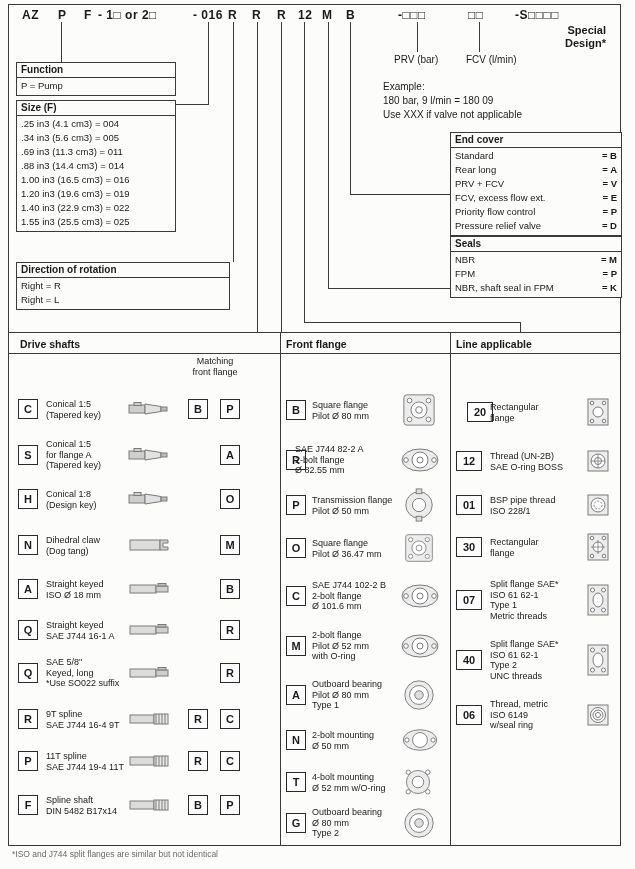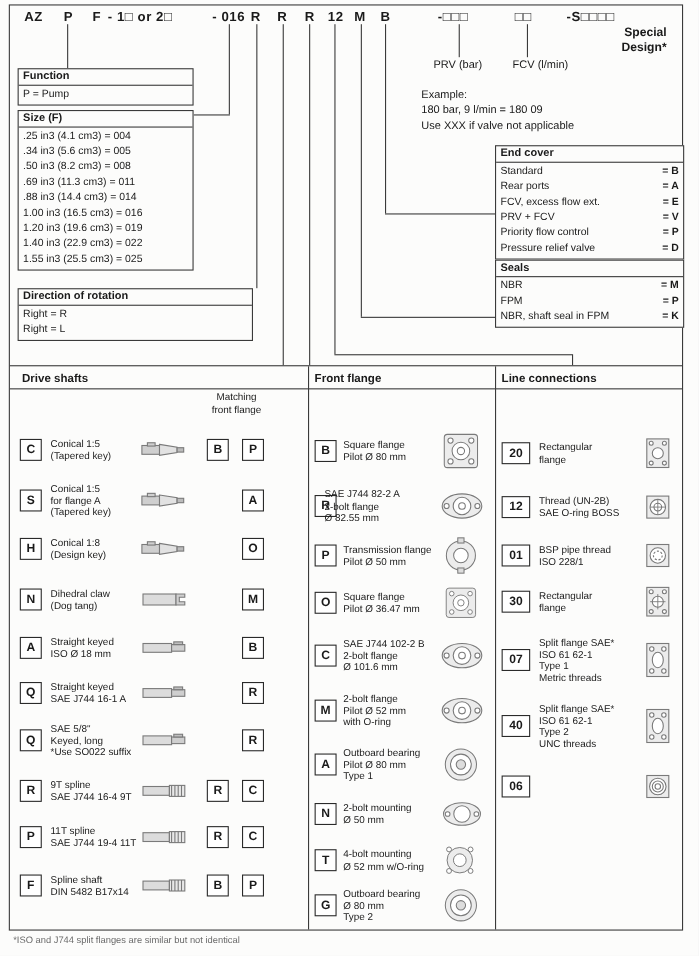--- a/index.html
+++ b/index.html
@@ -77,21 +77,20 @@
 
   <div class="databox" style="left:16px;top:62px;width:160px">
     <div class="bt">Function</div>
     <div class="br">P = Pump</div>
   </div>
 
   <div class="databox" style="left:16px;top:100px;width:160px">
     <div class="bt">Size (F)</div>
     <div class="br">.25 in3 (4.1 cm3) = 004</div>
     <div class="br">.34 in3 (5.6 cm3) = 005</div>
-    <div class="br">.50 in3 (8.2 cm3) = 008</div>
     <div class="br">.69 in3 (11.3 cm3) = 011</div>
     <div class="br">.88 in3 (14.4 cm3) = 014</div>
     <div class="br">1.00 in3 (16.5 cm3) = 016</div>
     <div class="br">1.20 in3 (19.6 cm3) = 019</div>
     <div class="br">1.40 in3 (22.9 cm3) = 022</div>
     <div class="br">1.55 in3 (25.5 cm3) = 025</div>
   </div>
 
   <div class="databox" style="left:16px;top:262px;width:214px">
     <div class="bt">Direction of rotation</div>
@@ -99,32 +98,32 @@
     <div class="br">Right = L</div>
   </div>
 
   <div class="databox" style="left:450px;top:132px;width:172px">
     <div class="bt">End cover</div>
     <div class="br kv">
         <span>Standard</span>
         <span class="cd">= B</span>
       </div>
     <div class="br kv">
-        <span>Rear ports</span>
+        <span>Rear long</span>
         <span class="cd">= A</span>
+      </div>
+    <div class="br kv">
+        <span>PRV + FCV</span>
+        <span class="cd">= V</span>
       </div>
     <div class="br kv">
         <span>FCV, excess flow ext.</span>
         <span class="cd">= E</span>
       </div>
     <div class="br kv">
-        <span>PRV + FCV</span>
-        <span class="cd">= V</span>
-      </div>
-    <div class="br kv">
         <span>Priority flow control</span>
         <span class="cd">= P</span>
       </div>
     <div class="br kv">
         <span>Pressure relief valve</span>
         <span class="cd">= D</span>
       </div>
   </div>
 
   <div class="databox" style="left:450px;top:236px;width:172px">
@@ -138,21 +137,21 @@
         <span class="cd">= P</span>
       </div>
     <div class="br kv">
         <span>NBR, shaft seal in FPM</span>
         <span class="cd">= K</span>
       </div>
   </div>
 
   <div class="colhead" style="left:20px">Drive shafts</div>
   <div class="colhead" style="left:286px">Front flange</div>
-  <div class="colhead" style="left:456px">Line connections</div>
+  <div class="colhead" style="left:456px">Line applicable</div>
   <div class="abs pre" style="left:176px;top:356px;width:78px;text-align:center;font-size:9px;line-height:11px">Matching
 front flange</div>
 
   <div class="srow" style="left:16px;top:388px;width:258px;height:42px">
     <div class="codebox" style="left:2px">C</div>
     <div class="desc" style="left:30px;width:84px">Conical 1:5
 (Tapered key)</div>
     <span class="icon" style="left:112px">
         <svg width="46" height="20" viewBox="0 0 46 20">
           <rect x="1" y="6" width="16" height="8" fill="#cfcfcf" stroke="#7a7a7a"></rect>
@@ -445,21 +444,21 @@
     <span class="icon" style="left:118px">
         <svg width="34" height="34" viewBox="0 0 36 36">
           <circle cx="18" cy="18" r="15" fill="#ececec" stroke="#7a7a7a"></circle>
           <circle cx="18" cy="18" r="10" fill="#fff" stroke="#7a7a7a"></circle>
           <circle cx="18" cy="18" r="4.5" fill="#ddd" stroke="#7a7a7a"></circle>
         </svg>
       </span>
   </div>
 
   <div class="srow" style="left:454px;top:390px;width:164px;height:44px">
-    <div class="codebox wide" style="left:2px">20</div>
+    <div class="codebox wide" style="left:13px">20</div>
     <div class="desc" style="left:36px;width:92px">Rectangular
 flange</div>
     <span class="icon" style="left:132px">
         <svg width="24" height="30" viewBox="0 0 24 30">
           <rect x="2" y="2" width="20" height="26" fill="#ececec" stroke="#7a7a7a"></rect>
           <circle cx="12" cy="15" r="5" fill="#fff" stroke="#7a7a7a"></circle>
           <circle cx="6" cy="6" r="1.8" fill="#fff" stroke="#7a7a7a"></circle>
           <circle cx="18" cy="6" r="1.8" fill="#fff" stroke="#7a7a7a"></circle>
           <circle cx="6" cy="24" r="1.8" fill="#fff" stroke="#7a7a7a"></circle>
           <circle cx="18" cy="24" r="1.8" fill="#fff" stroke="#7a7a7a"></circle>
@@ -542,20 +541,23 @@
           <circle cx="6.5" cy="7" r="2" fill="#fff" stroke="#7a7a7a"></circle>
           <circle cx="17.5" cy="7" r="2" fill="#fff" stroke="#7a7a7a"></circle>
           <circle cx="6.5" cy="27" r="2" fill="#fff" stroke="#7a7a7a"></circle>
           <circle cx="17.5" cy="27" r="2" fill="#fff" stroke="#7a7a7a"></circle>
         </svg>
       </span>
   </div>
 
   <div class="srow" style="left:454px;top:690px;width:164px;height:50px">
     <div class="codebox wide" style="left:2px">06</div>
+    <div class="desc" style="left:36px;width:92px">Thread, metric
+ISO 6149
+w/seal ring</div>
     <span class="icon" style="left:132px">
         <svg width="24" height="24" viewBox="0 0 24 24">
           <rect x="2" y="2" width="20" height="20" fill="#ececec" stroke="#7a7a7a"></rect>
           <circle cx="12" cy="12" r="7.5" fill="#fff" stroke="#7a7a7a"></circle>
           <circle cx="12" cy="12" r="5" fill="none" stroke="#7a7a7a"></circle>
           <circle cx="12" cy="12" r="2.5" fill="none" stroke="#7a7a7a"></circle>
         </svg>
       </span>
   </div>
 

